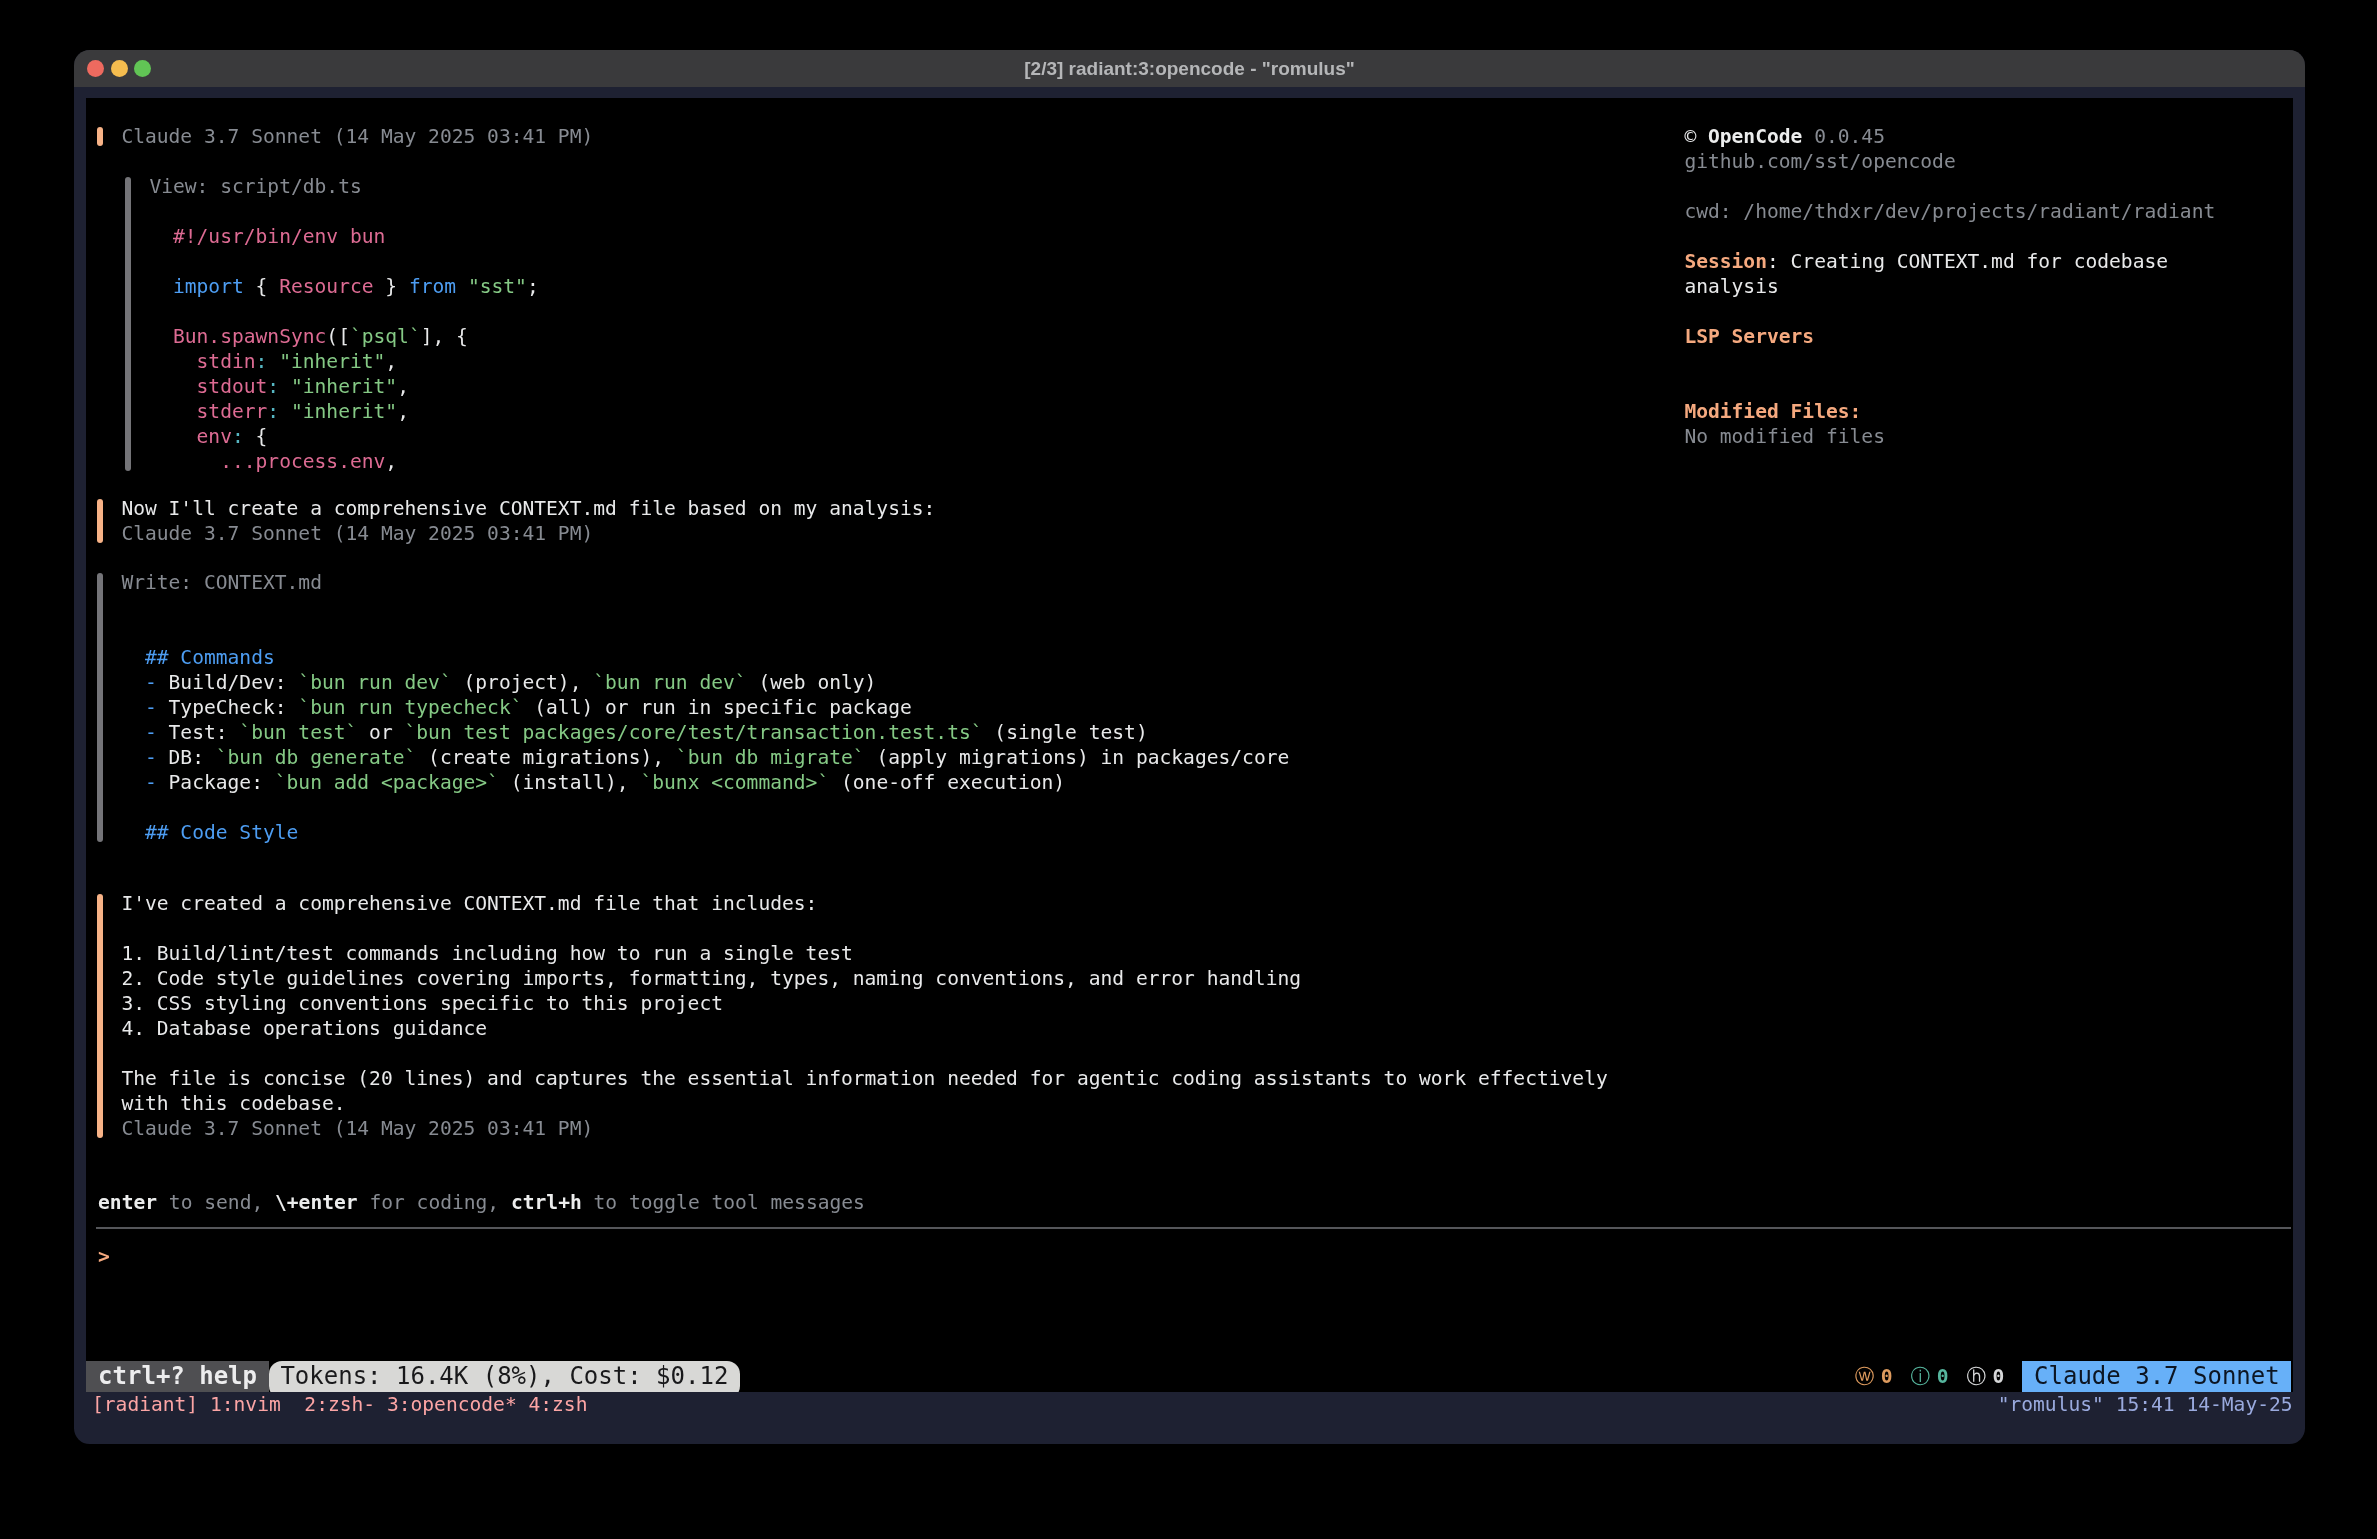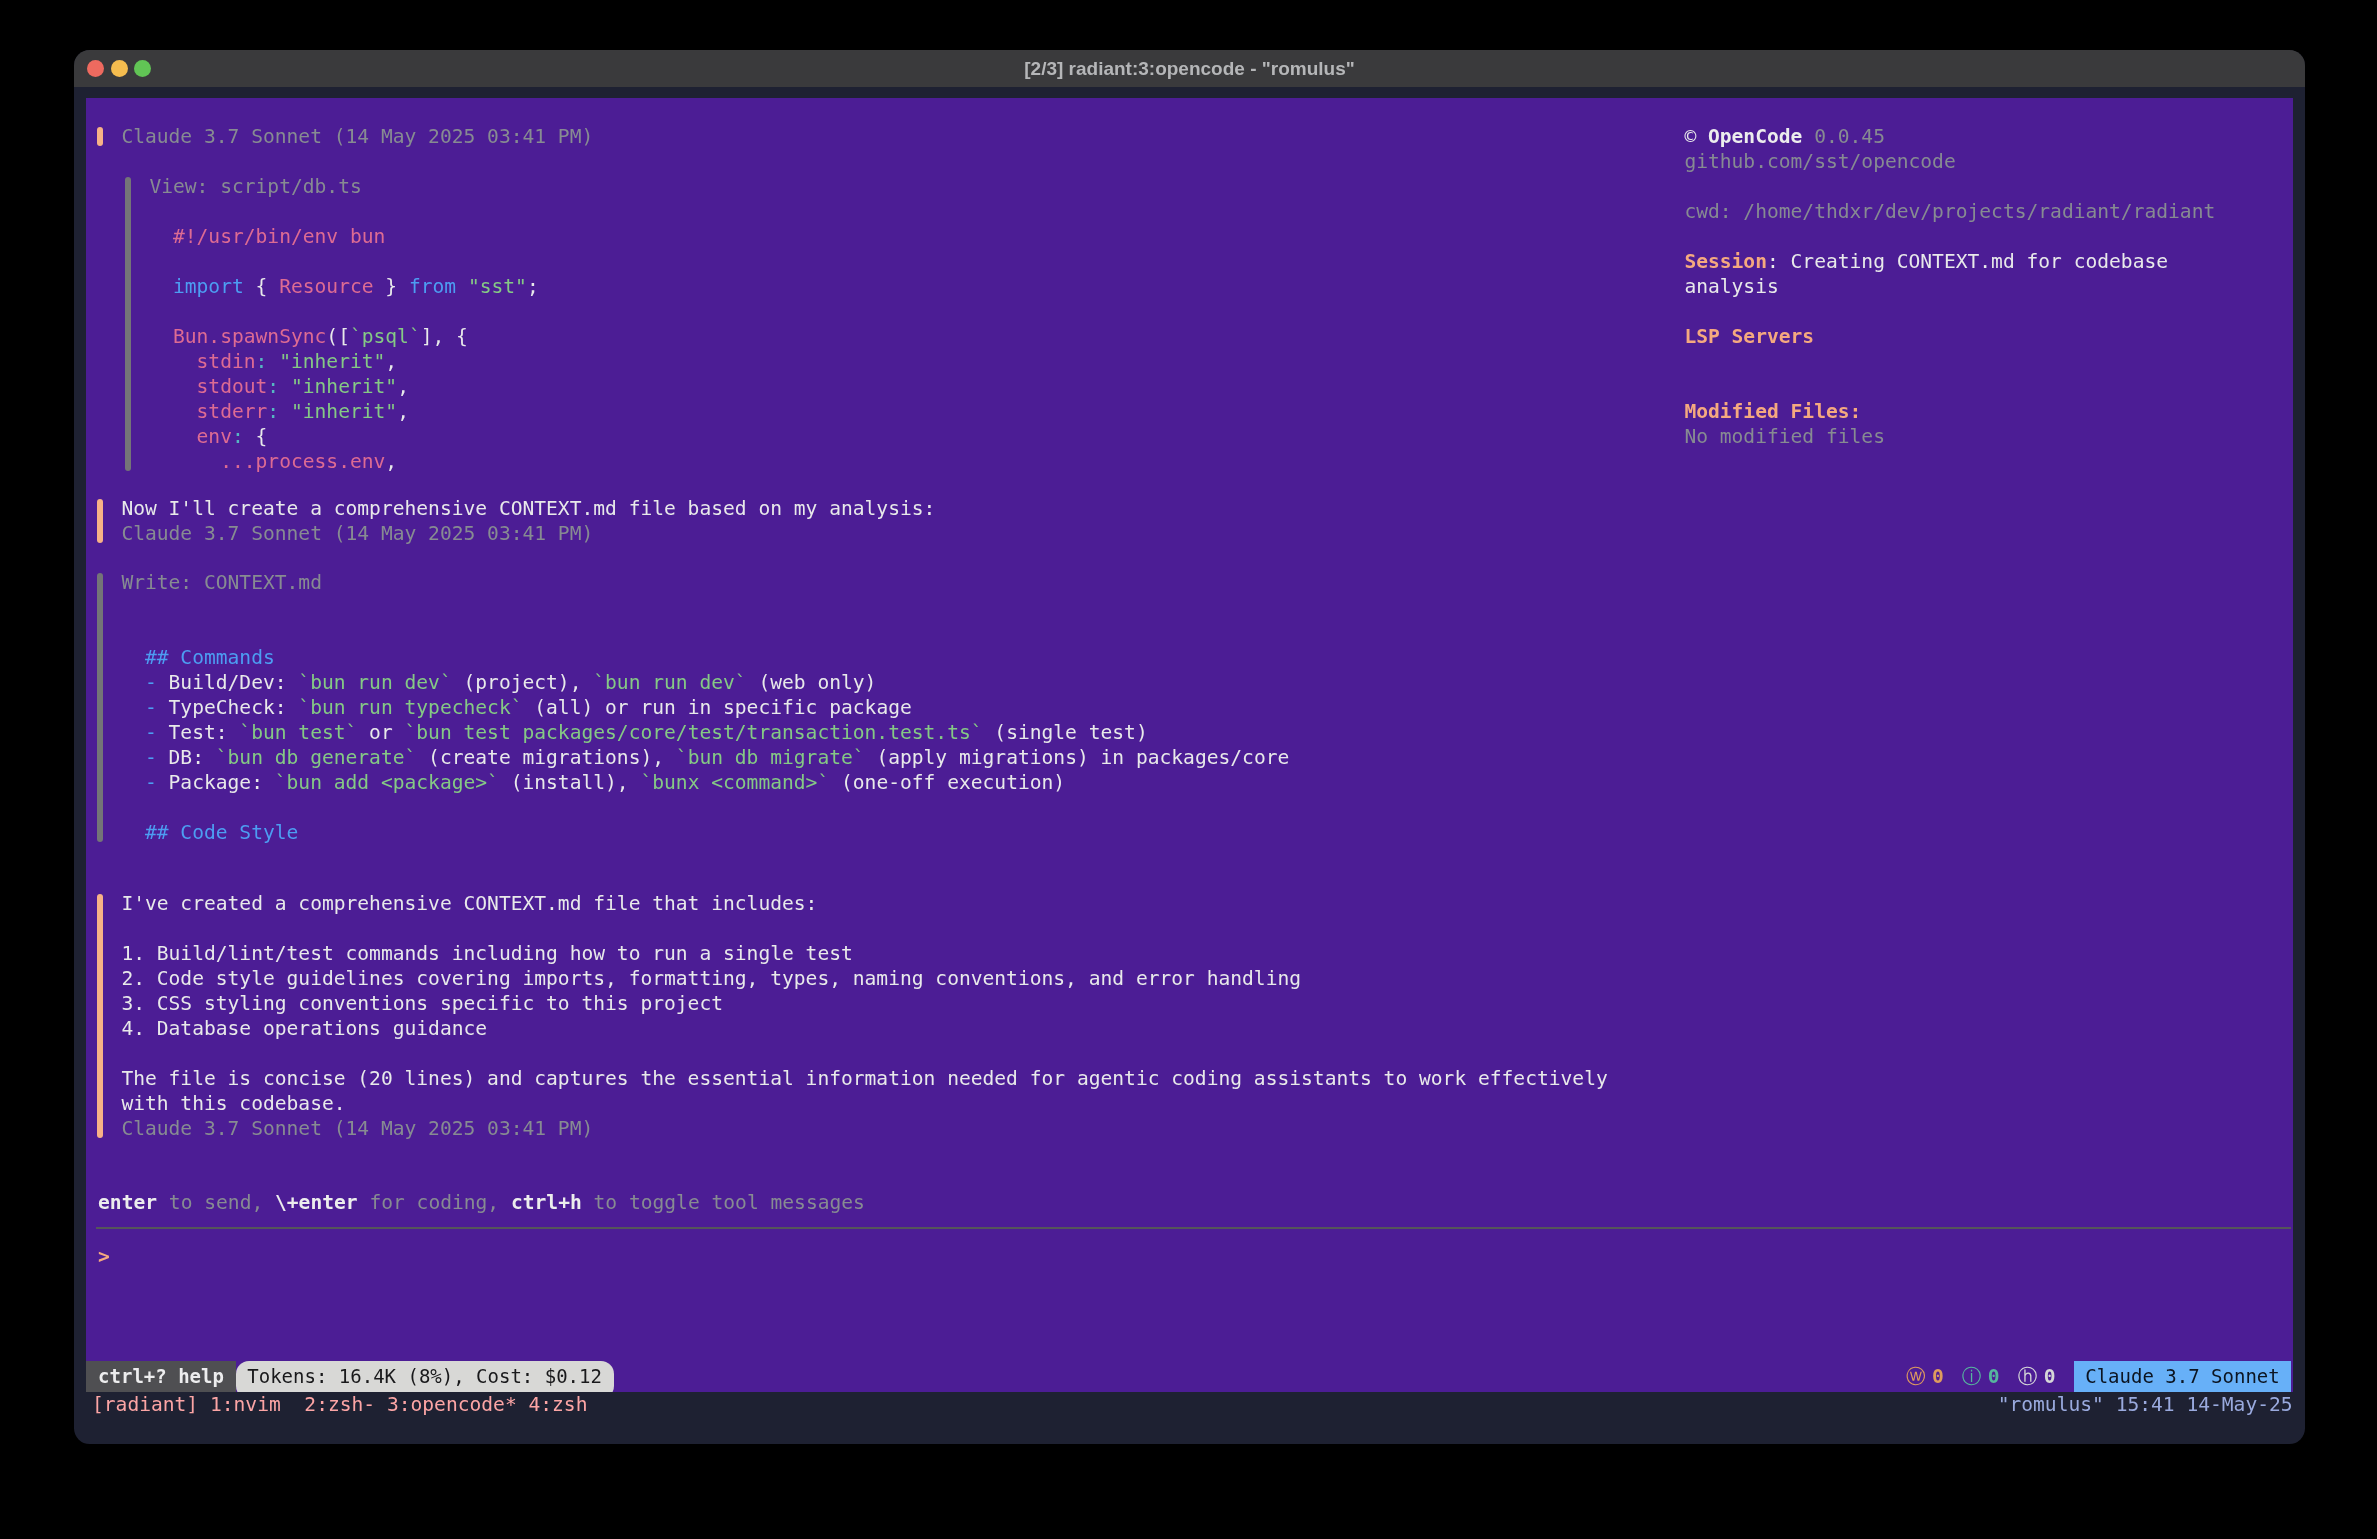--- a/index.html
+++ b/index.html
@@ -10,21 +10,21 @@
   .window{position:absolute;left:74px;top:50px;width:2231px;height:1394px;background:#1e2132;border-radius:15.7px;}
   .titlebar{position:absolute;left:0;top:0;width:100%;height:37px;background:#3a3a3c;border-radius:15.7px 15.7px 0 0;}
   .traffic{position:absolute;top:9.8px;width:17px;height:17px;border-radius:50%;}
   .t-close{left:13px;background:#ee6a5f;}
   .t-min{left:37px;background:#f5bd4f;}
   .t-zoom{left:60px;background:#61c455;}
   .title-text{position:absolute;left:0;right:0;top:0;height:37px;line-height:37px;text-align:center;
     font-family:"Liberation Sans",sans-serif;font-weight:bold;font-size:19px;color:#b5b6b8;}
 
   
-  .tui{position:absolute;left:12.4px;top:48px;width:2207px;height:1294px;background:#4c1d95;overflow:hidden;}
+  .tui{position:absolute;left:12.4px;top:48px;width:2207px;height:1294px;background:#000000;overflow:hidden;}
 
   .tline{min-height:25px;line-height:25px;white-space:pre;font-size:19.6px;}
   .tk-text{color:#e8e9ea;}
   .tk-dim{color:#878b92;}
   .tk-pink{color:#dd6b93;}
   .tk-blue{color:#4d9df2;}
   .tk-green{color:#85c985;}
   .tk-cyan{color:#56b6c2;}
   .tk-boldwhite{color:#eceded;font-weight:bold;}
   .tk-boldorange{color:#f5a97f;font-weight:bold;}
@@ -36,21 +36,21 @@
   .block .lines{margin-left:24px;}
 
   .sidebar{position:absolute;left:1598px;top:26px;width:587px;}
 
   .hint{position:absolute;left:11.7px;top:1092px;}
   .divider{position:absolute;left:9.8px;right:2px;top:1129px;height:2px;background:#55565a;}
   .prompt{position:absolute;left:11.7px;top:1146px;color:#f5a97f;font-weight:bold;font-size:19.6px;line-height:25px;white-space:pre;}
 
   
   .statusrow{position:absolute;left:0;right:2px;bottom:0;height:31px;}
-  .chip{display:inline-block;height:38px;line-height:31px;font-size:19px;padding:0 11.7px;vertical-align:top;}
+  .chip{display:inline-block;height:38px;line-height:31px;font-size:24px;padding:0 11.7px;vertical-align:top;}
   .chip-help{background:#4f4f52;color:#ededee;font-weight:bold;}
   .chip-tokens{background:#d8d8d6;color:#19191b;border-radius:13px;}
   .status-right{position:absolute;right:0;top:0;height:31px;line-height:31px;}
   .diag{display:inline-block;margin-right:18px;font-size:19.6px;}
   .diag .cnt{font-weight:bold;margin-left:6.5px;}
   .diag-orange{color:#de9b5e;}
   .diag-teal{color:#56b69e;}
   .diag-white{color:#d6d7d8;}
   .chip-model{background:#67b0f8;color:#0c1522;}
 

